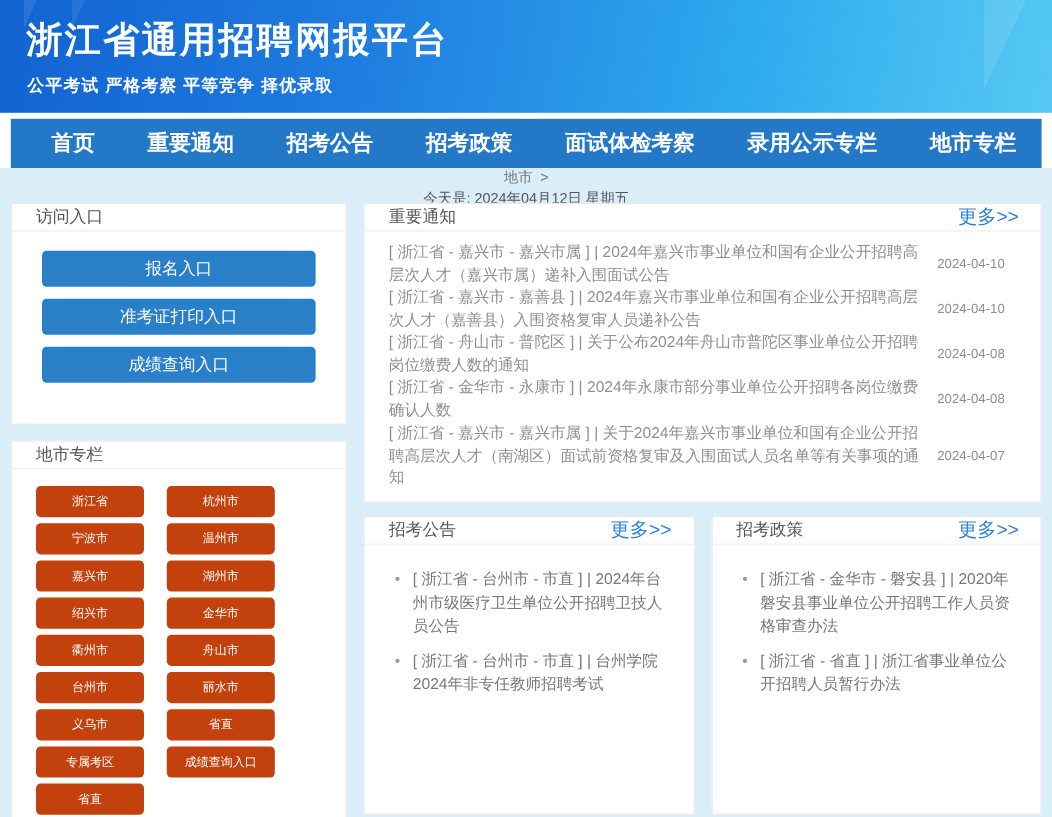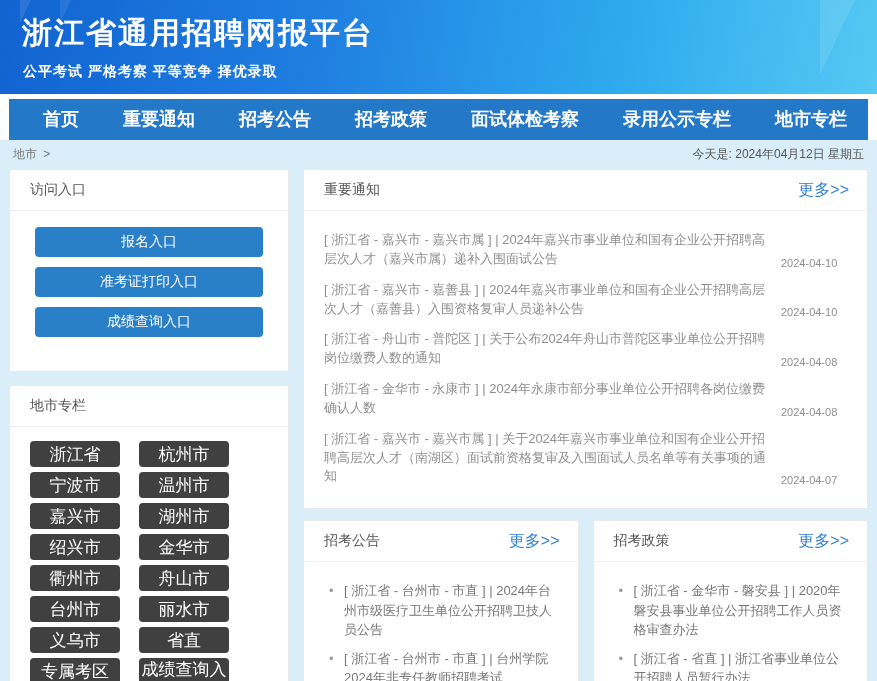--- a/index.html
+++ b/index.html
@@ -23,44 +23,44 @@
   }
   .site-title { color:#fff; font-size:30px; font-weight:bold; letter-spacing:2px; padding:13px 0 0 22px; }
   .site-slogan { color:#fff; font-size:14px; font-weight:bold; letter-spacing:1px; padding:9px 0 0 23px; }
   
   .nav-wrap { background:#fff; padding:5px 9px 0 9px; }
   .main-nav { display:flex; height:41px; background:#2478c8; align-items:stretch; padding-left:12px; }
   .nav-item { color:#fff; font-size:18px; font-weight:bold; line-height:41px; padding:0 22px; text-decoration:none; cursor:pointer; white-space:nowrap; }
   .nav-filler { flex:1; background:#4e95d2; }
   
   .page-body { background:#d9eef8; min-height:541px; padding:0 9px; }
-  .toolbar-row { display:flex; justify-content:space-between; align-items:center; height:29px; padding:0 4px; }
+  .toolbar-row { display:flex; justify-content:space-between; align-items:center; height:29px; padding:0 4px;flex-direction:column; }
   .breadcrumb { font-size:12px; color:#777; }
   .breadcrumb a { color:#777; text-decoration:none; cursor:pointer; }
   .breadcrumb .sep { margin-left:3px; }
   .today { font-size:12px; color:#555; }
   .columns { display:flex; gap:14px; align-items:flex-start; }
   .sidebar { width:280px; flex:0 0 280px; display:flex; flex-direction:column; gap:13px; }
   .main-col { flex:1; display:flex; flex-direction:column; gap:11px; }
   
   .panel { background:#fff; border:1px solid #e9e9e9; }
-  .panel-header { display:flex; justify-content:space-between; align-items:center; height:41px; padding:0 18px 0 20px; border-bottom:1px solid #efefef; }
+  .panel-header { display:flex; justify-content:space-between; align-items:center; height:23px; padding:0 18px 0 20px; border-bottom:1px solid #efefef; }
   .panel-title { font-size:14px; color:#555; }
   .more-link { font-size:16px; color:#2e7fd6; text-decoration:none; cursor:pointer; }
   
   .access-body { padding:16px 0 18px 0; }
   .access-btn { display:block; width:228px; height:30px; margin:0 auto 10px auto; background:#2a80c8; color:#fff;
     border:none; border-radius:4px; font-size:14px; font-family:inherit; cursor:pointer; }
   .access-btn:last-child { margin-bottom:16px; }
   
   .city-grid { padding:14px 20px 16px 20px; display:grid; grid-template-columns:90px 90px; column-gap:19px; row-gap:5px; }
-  .city-btn { height:26px; background:#404040; color:#fff; border:none; border-radius:4px; font-size:17px; font-family:inherit; cursor:pointer; }
+  .city-btn { height:26px; background:#c2410c; color:#fff; border:none; border-radius:4px; font-size:10px; font-family:inherit; cursor:pointer; }
   
   .notice-list { padding:8px 14px 10px 20px; }
-  .notice-row { display:flex; align-items:flex-end; margin:12px 0; cursor:pointer; }
+  .notice-row { display:flex; align-items:center; margin:0 0; cursor:pointer; }
   .notice-text { flex:1; font-size:13px; line-height:1.45; color:#8f8f8f; }
   .notice-date { flex:0 0 84px; font-size:11px; color:#8f8f8f; padding-left:12px; white-space:nowrap; }
   
   .bottom-row { display:flex; gap:14px; }
   .bottom-row .panel { flex:1; min-height:249px; }
   .bullet-list { list-style:none; padding:10px 16px 12px 12px; }
   .bullet-list li { position:relative; margin:9px 0 9px 28px; font-size:13px; line-height:1.5; color:#777; cursor:pointer; }
   .bullet-list li::before { content:"\2022"; position:absolute; left:-15px; top:0; color:#999; }
 </style>
 </head>

